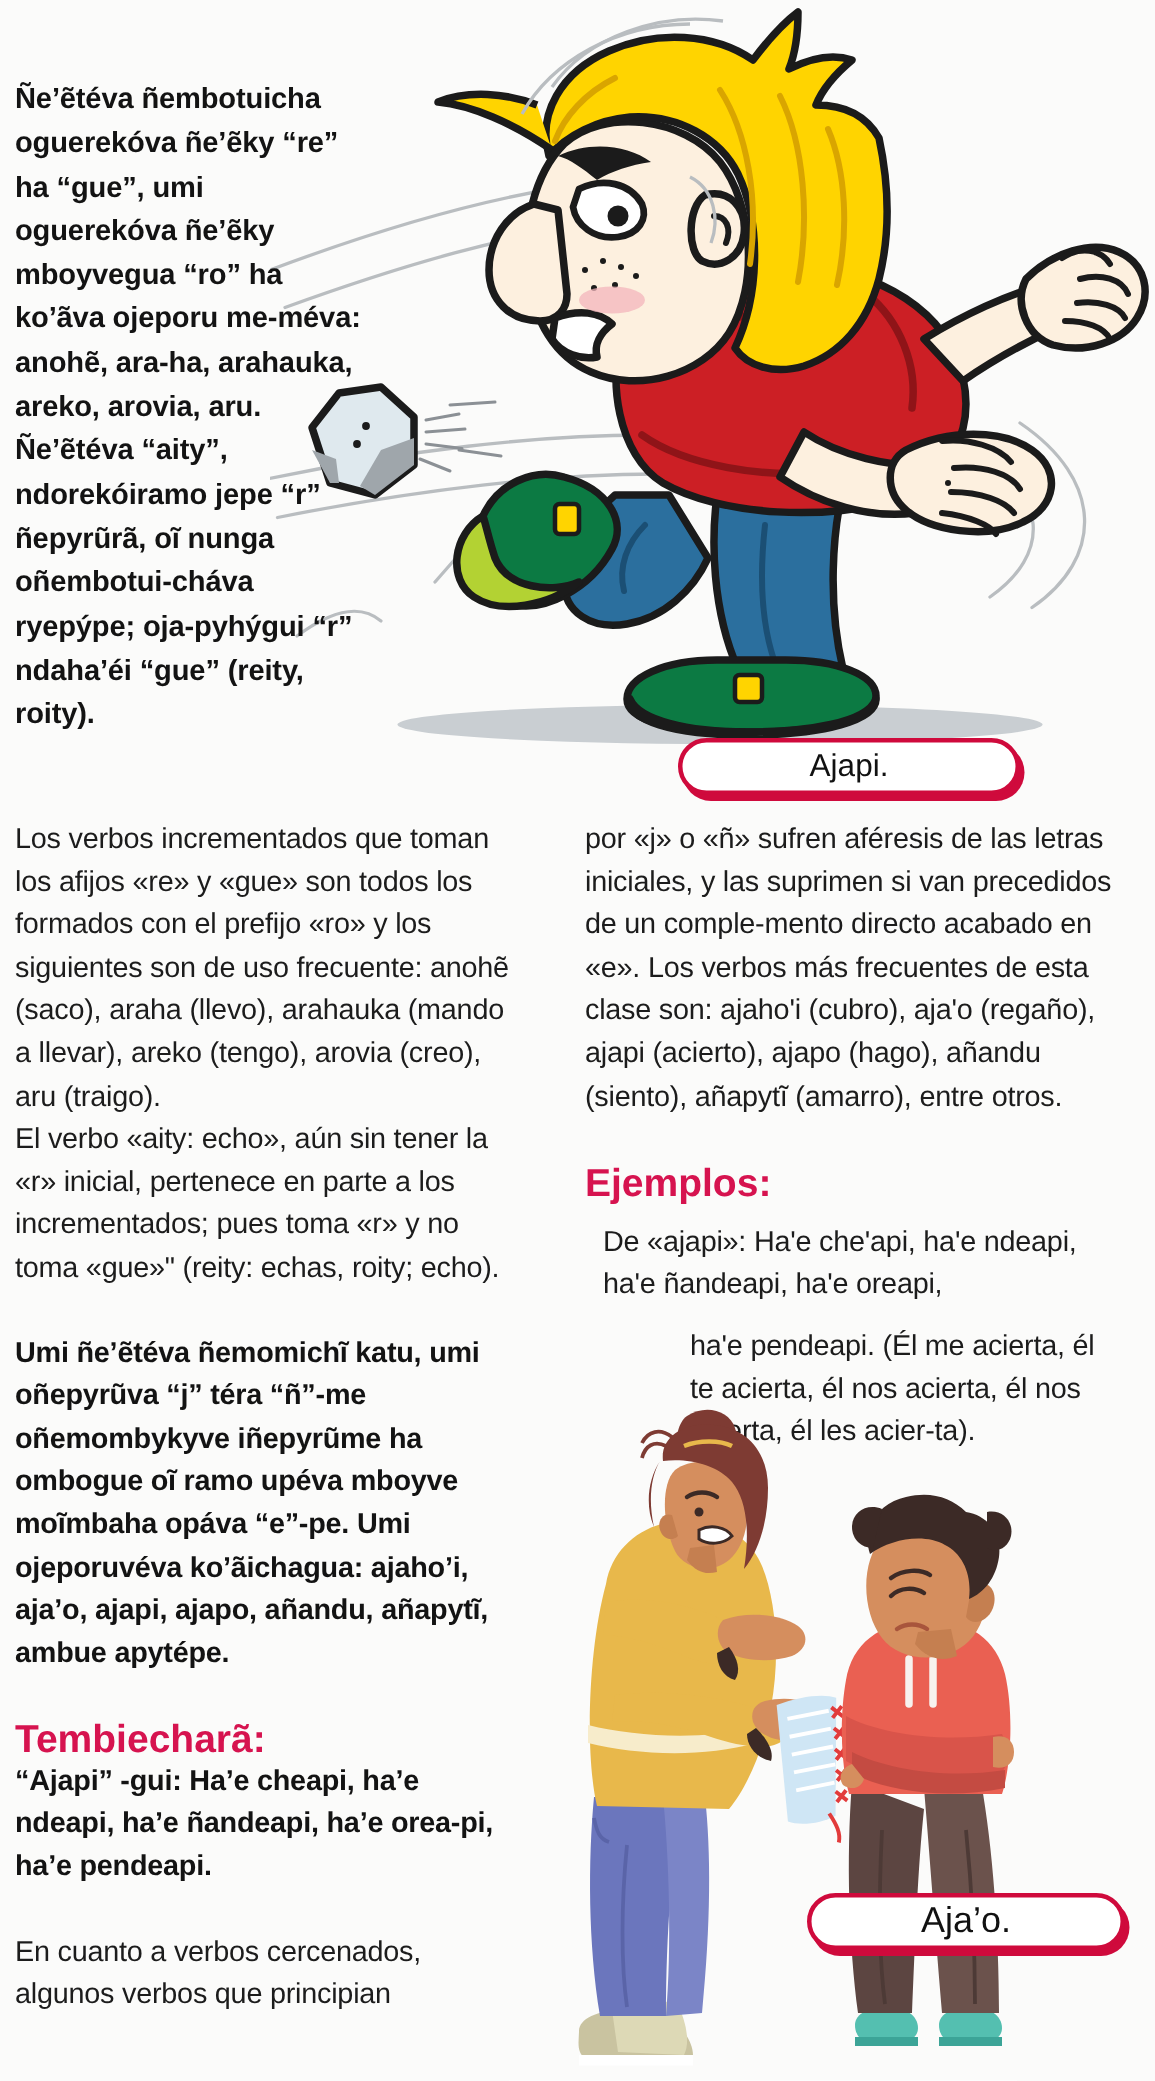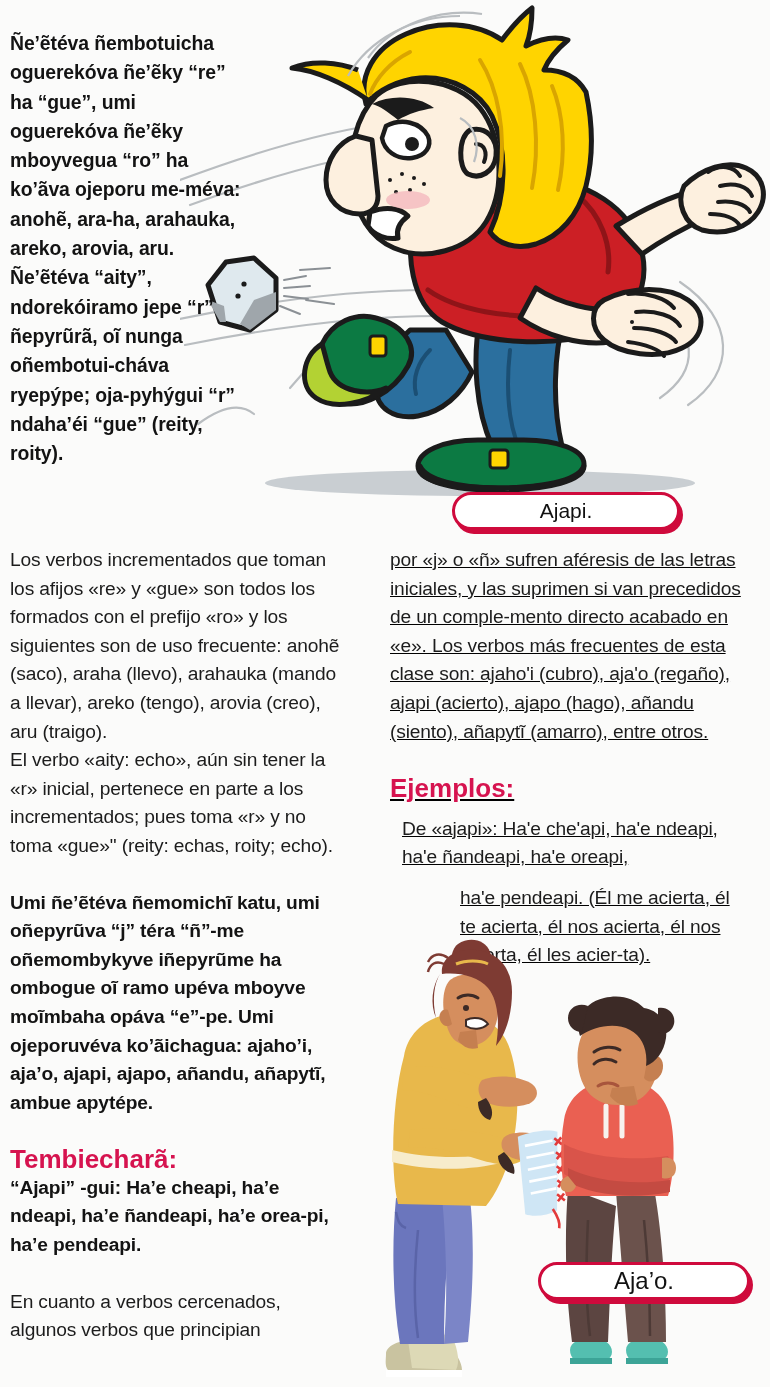--- a/index.html
+++ b/index.html
@@ -21,21 +21,21 @@
   
   .top-section {
     position: absolute;
     left: 0; top: 0;
     width: 770px;
     height: 545px;
   }
   .intro-block {
     position: absolute;
     left: 10px;
-    top: 29px;
+    top: 52px;
     width: 236px;
     font-weight: bold;
     font-size: 19.4px;
     line-height: 29.3px;
     color: #131313;
     letter-spacing: -0.1px;
     z-index: 6;
     white-space: pre-line;
   }
 
@@ -85,21 +85,21 @@
     left: 0;
     top: 546px;
     width: 770px;
     height: 841px;
   }
   .col {
     position: absolute;
     top: 0;
   }
   .col-left  { left: 10px;  width: 330px; }
-  .col-right { left: 390px; width: 370px; text-decoration: underline; }
+  .col-right { left: 390px; width: 370px; }
 
   .para {
     font-size: 19.2px;
     line-height: 28.6px;
     color: #1c1c1c;
     letter-spacing: -0.15px;
     white-space: pre-line;
     margin: 0;
   }
   .para.bold { font-weight: bold; color: #131313; }

